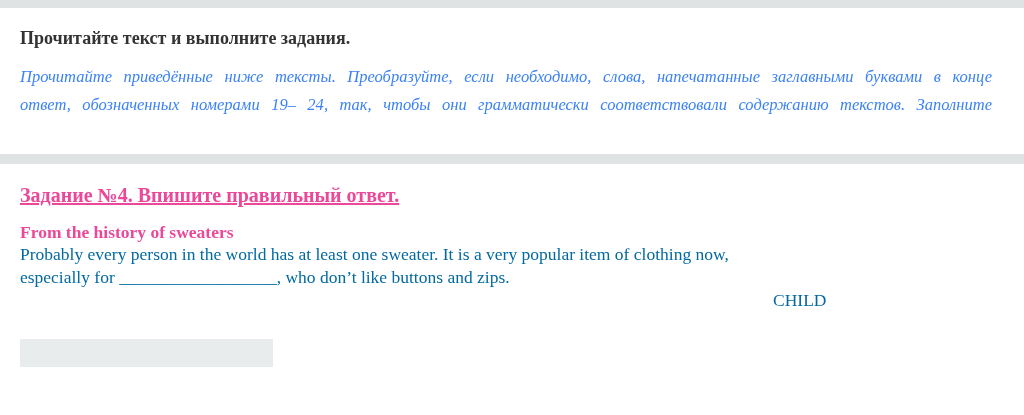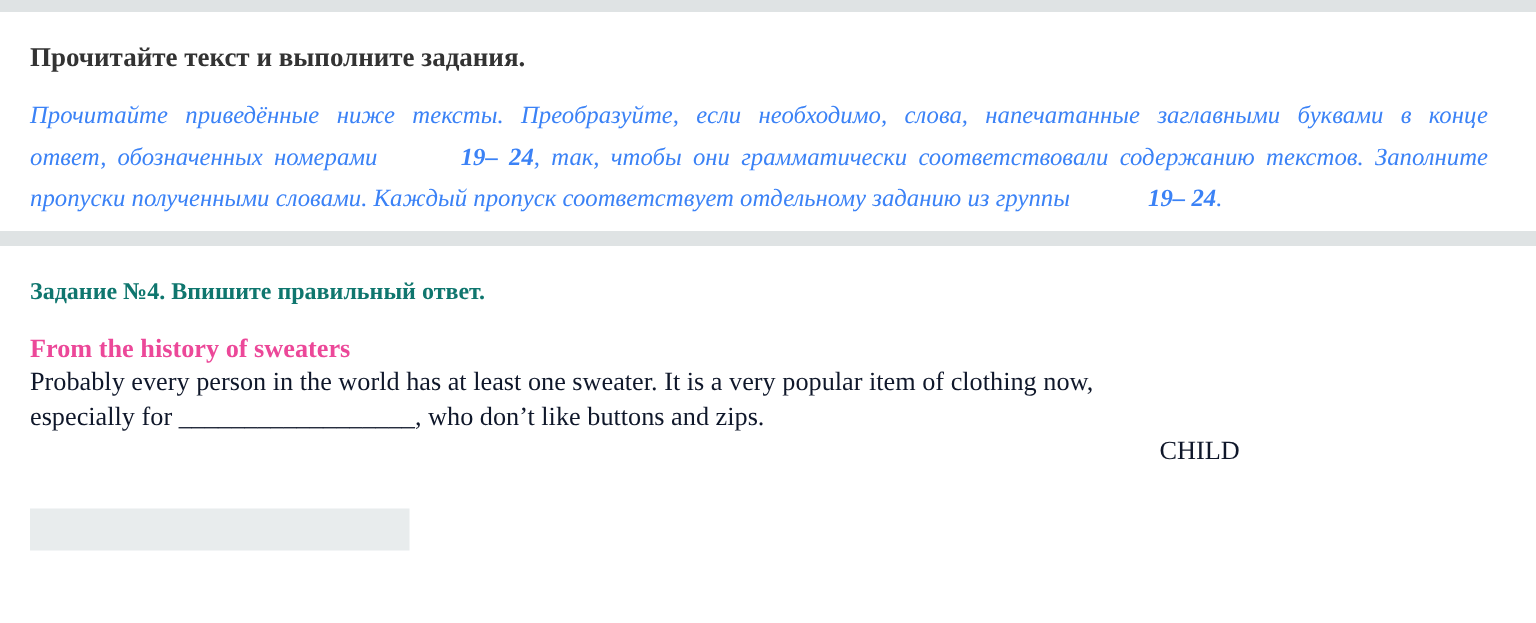--- a/index.html
+++ b/index.html
@@ -30,44 +30,45 @@
     color: #333333;
   }
   .instr-paragraph {
     margin-top: 14px;
     font-style: italic;
     font-size: 16.5px;
     line-height: 27.5px;
     color: #3b82f6;
   }
   .jline { text-align: justify; text-align-last: justify; }
-  .bnum { font-weight: bold; margin-left: 48px; }
+  .bnum { font-weight: normal; }
 
   .section-task {
     padding: 0 22px 0 20px;
   }
   .section-task h2 {
     margin: 20px 0 0;
-    font-size: 16px;
+    font-size: 20px;
     line-height: 22px;
     font-weight: bold;
-    color: #0f766e;
+    color: #ec4899;
+    text-decoration: underline;
   }
   .section-task h3 {
     margin: 16px 0 0;
     font-size: 17.5px;
     line-height: 20px;
     font-weight: bold;
     color: #ec4899;
   }
   .story {
     margin-top: 1px;
     font-size: 17.5px;
     line-height: 23px;
-    color: #0f172a;
+    color: #0369a1;
   }
   .keyword-line { margin-left: 753px; }
   .answer-input {
     display: block;
     margin: 27px 0 0;
     width: 253px;
     height: 28px;
     box-sizing: border-box;
     background: #e8eced;
     border: none;
@@ -82,21 +83,20 @@
 </head>
 <body>
 
 <div class="band top-band"></div>
 
 <section class="section-instructions">
   <h1>Прочитайте текст и выполните задания.</h1>
   <div class="instr-paragraph">
     <div class="jline">Прочитайте приведённые ниже тексты. Преобразуйте, если необходимо, слова, напечатанные заглавными буквами в конце</div>
     <div class="jline"><span>ответ, обозначенных номерами </span><span class="bnum">19– 24</span><span>, так, чтобы они грамматически соответствовали содержанию текстов. Заполните</span></div>
-    <div><span>пропуски полученными словами. Каждый пропуск соответствует отдельному заданию из группы </span><span class="bnum">19– 24</span><span>.</span></div>
   </div>
 </section>
 
 <div class="band mid-band"></div>
 
 <section class="section-task">
   <h2>Задание №4. Впишите правильный ответ.</h2>
   <h3>From the history of sweaters</h3>
   <div class="story">
     <div>Probably every person in the world has at least one sweater. It is a very popular item of clothing now,</div>

